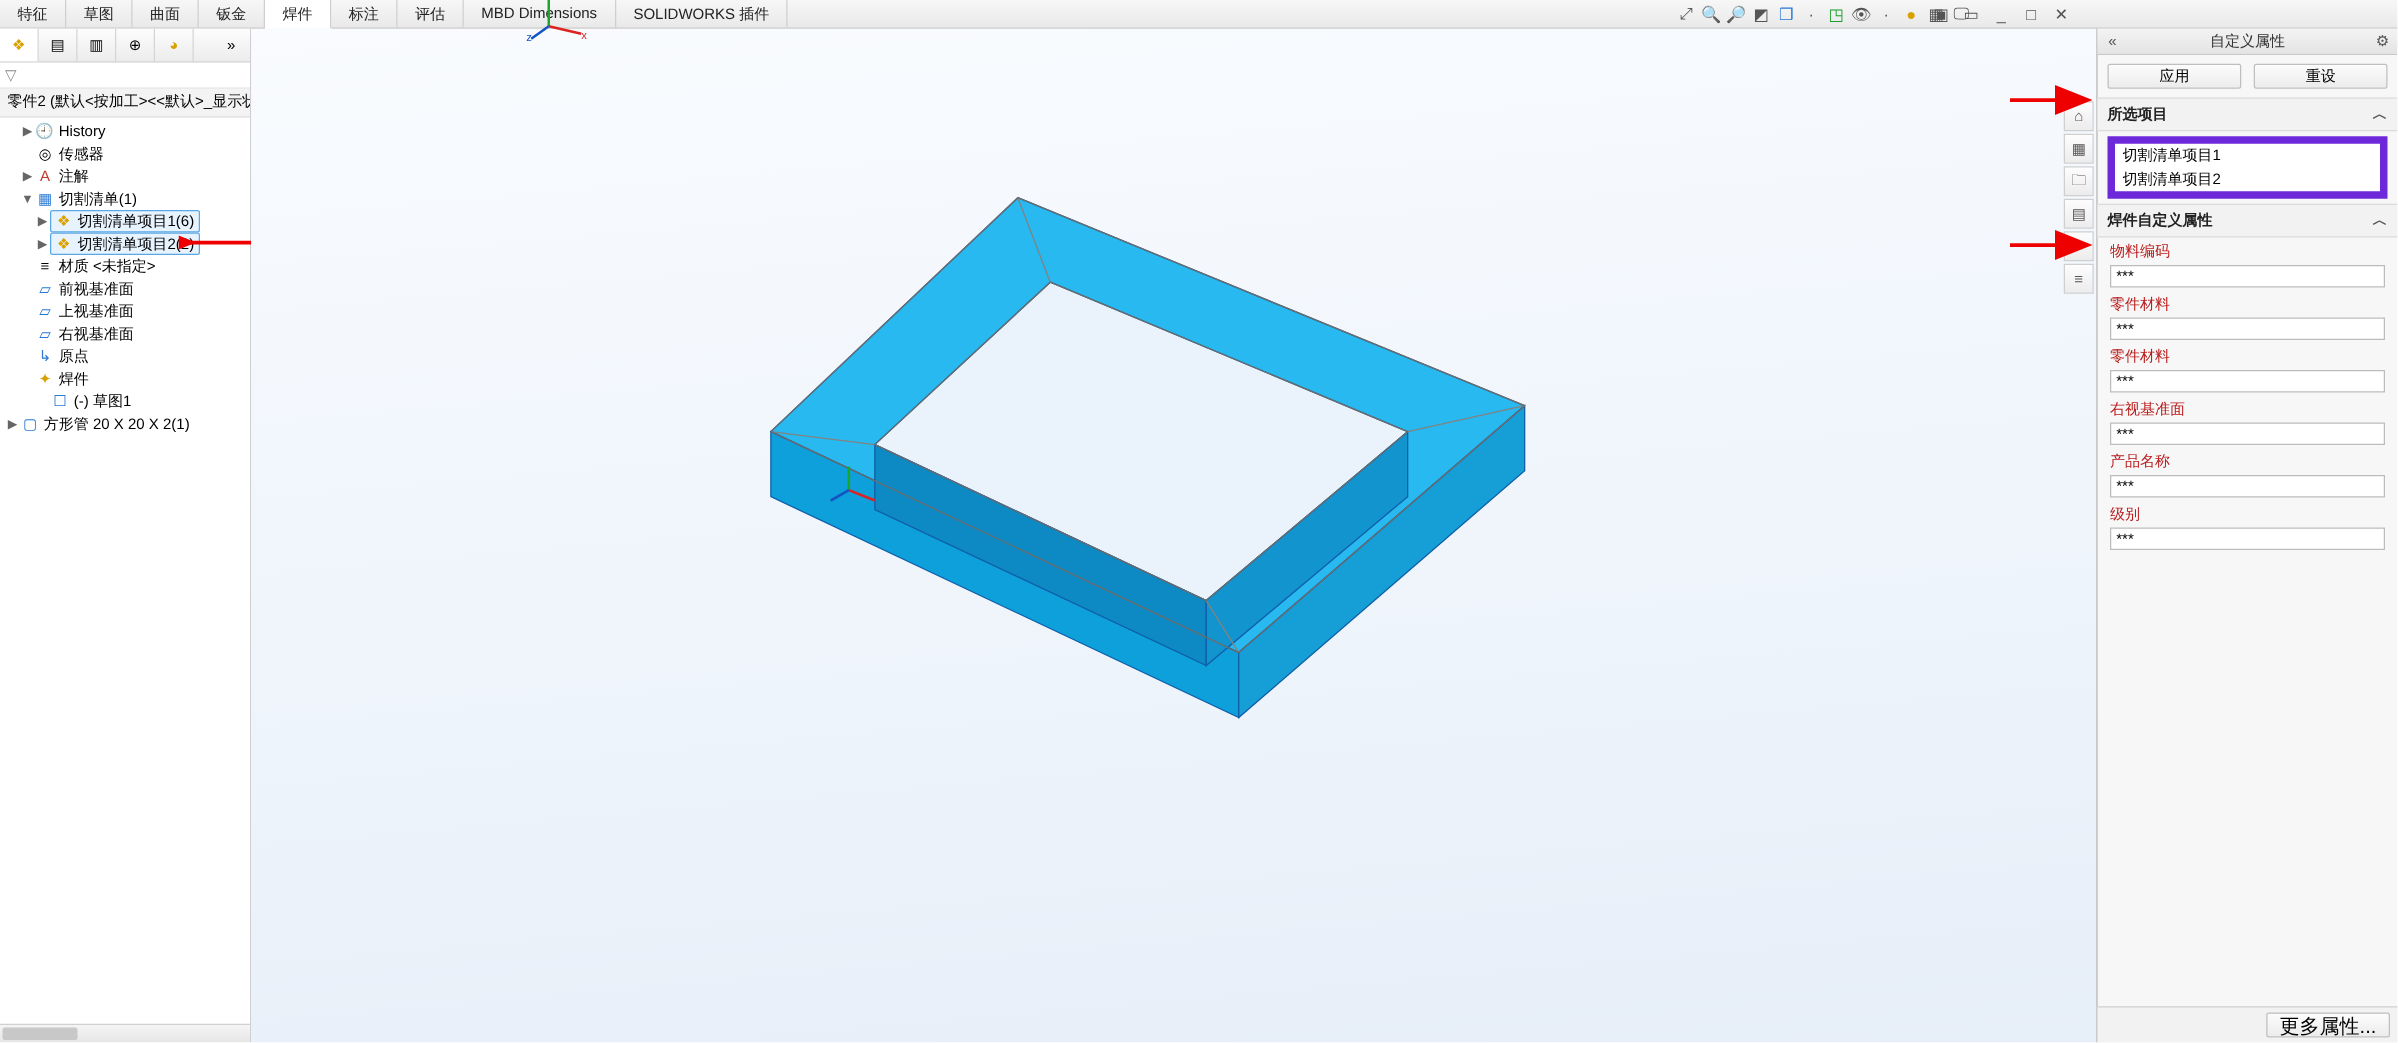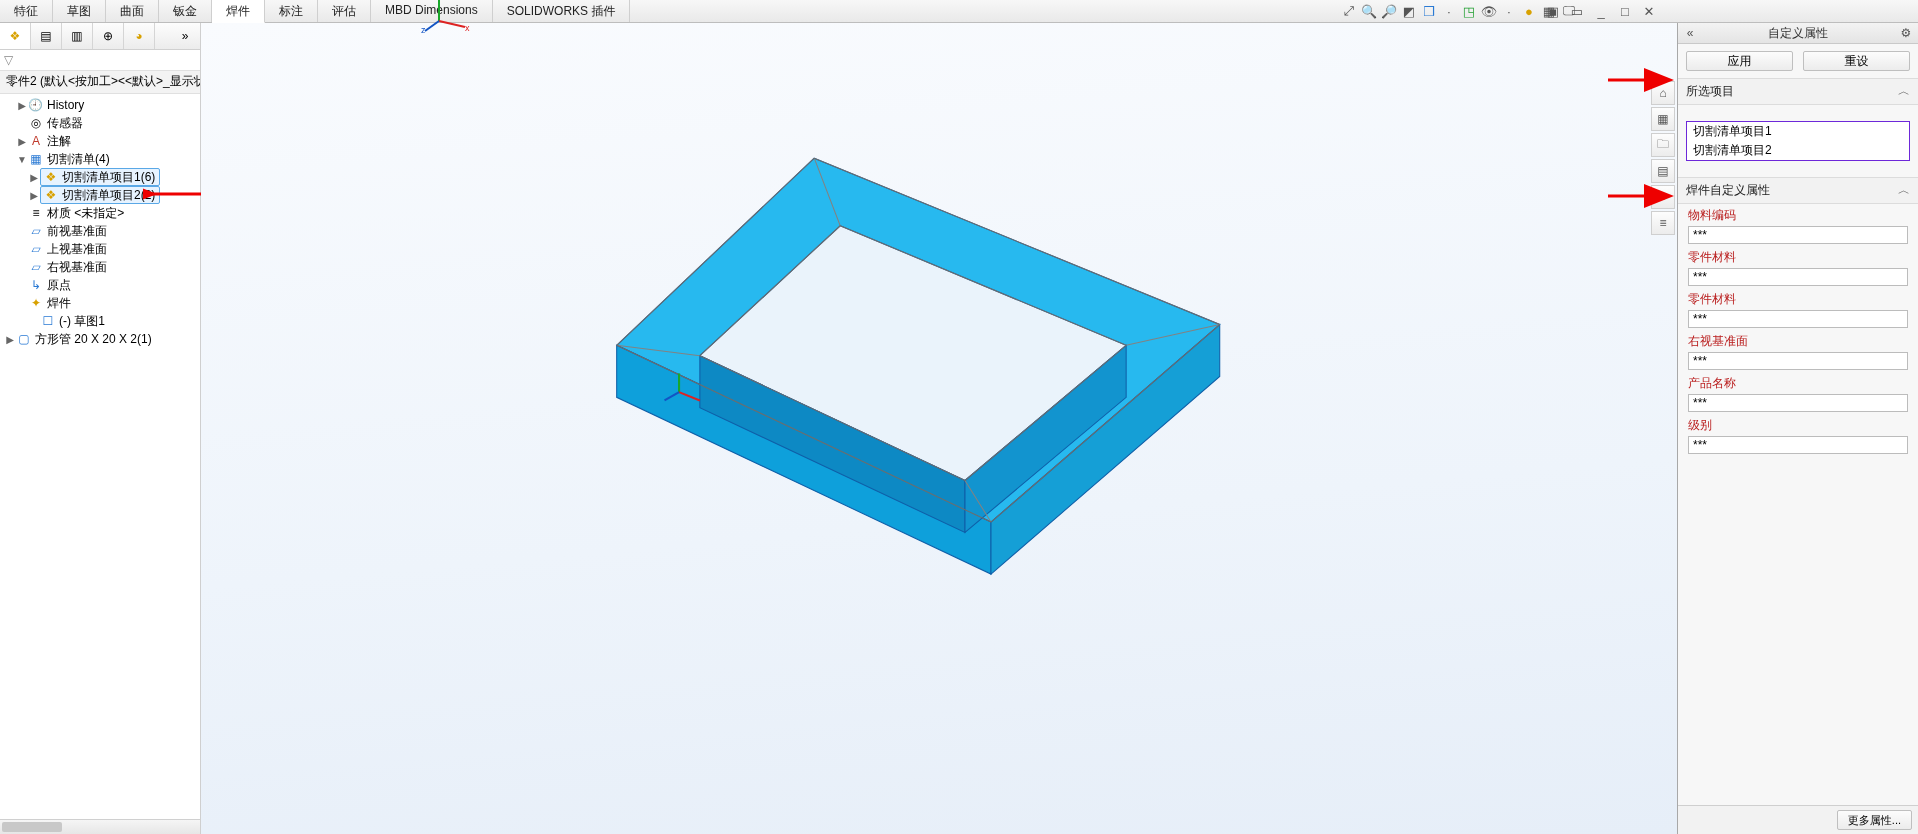--- a/index.html
+++ b/index.html
@@ -35,29 +35,29 @@
 .vp-side-tabs{position:absolute;right:2px;top:58px;display:flex;flex-direction:column;gap:2px}
 .vp-side-tabs .t{width:22px;height:22px;border:1px solid #cfcfcf;background:linear-gradient(#fdfdfd,#ececec);display:flex;align-items:center;justify-content:center;font-size:12px;color:#555}
 
 .right{width:240px;border-left:1px solid #a8a8a8;display:flex;flex-direction:column;background:#f7f7f7}
 .right-hdr{height:20px;background:linear-gradient(#f3f3f3,#e4e4e4);border-bottom:1px solid #c9c9c9;display:flex;align-items:center;position:relative}
 .right-hdr .chev{width:24px;text-align:center;color:#555}
 .right-hdr .ttl{flex:1;text-align:center;font-weight:400;color:#333}
 .right-hdr .gear{width:24px;text-align:center;color:#555}
 .btn-row{height:22px;display:flex;gap:10px;align-items:center;justify-content:center;padding:6px 8px}
 .btn-row button{flex:1;height:20px;border:1px solid #bfbfbf;background:linear-gradient(#fcfcfc,#ececec);font-size:12px;border-radius:2px}
-.sect-hdr{display:flex;align-items:flex-end;justify-content:space-between;padding:4px 8px;font-weight:400;color:#222;border-top:1px solid #dcdcdc;border-bottom:1px solid #dcdcdc;background:#f2f2f2}
+.sect-hdr{display:flex;align-items:flex-end;justify-content:space-between;padding:4px 8px;font-weight:700;color:#222;border-top:1px solid #dcdcdc;border-bottom:1px solid #dcdcdc;background:#f2f2f2}
 .sect-hdr .caret{color:#555}
-.listbox{margin:16px 8px;background:#fff;border:1px solid #6d28d9;min-height:32px}
+.listbox{margin:4px 8px;background:#fff;border:6px solid #6d28d9;min-height:32px}
 .listbox .li{padding:1px 6px}
 .prop{padding:3px 10px 2px}
 .prop .lbl{color:#b91c1c;margin-bottom:2px}
 .prop input{width:100%;height:18px;border:1px solid #bcbcbc;background:#fff;font-size:12px;padding:0 4px;box-sizing:border-box}
 .right-foot{margin-top:auto;height:28px;border-top:1px solid #cfcfcf;display:flex;justify-content:flex-end;align-items:center;padding:0 6px;background:#f2f2f2}
-.right-foot button{height:20px;padding:0 10px;border:1px solid #bfbfbf;background:linear-gradient(#fcfcfc,#ececec);font-size:11px;border-radius:2px}
+.right-foot button{height:20px;padding:0 10px;border:1px solid #bfbfbf;background:linear-gradient(#fcfcfc,#ececec);font-size:16px;border-radius:2px}
 .ico-yellow{color:#d8a100}
 .ico-blue{color:#2a7ad4}
 .ico-green{color:#1e9e2e}
 .triad{position:absolute;left:220px;bottom:40px}
 </style>
 </head>
 <body>
 
 <div class="cmd-tabs">
   <div class="cmd-tab">特征</div>
@@ -133,21 +133,21 @@
           <span>传感器</span>
         </div>
       <div class="node ind1">
           <span class="tw">▶</span>
           <span class="ic" style="color:#c0392b">A</span>
           <span>注解</span>
         </div>
       <div class="node ind1">
           <span class="tw">▼</span>
           <span class="ic ico-blue">▦</span>
-          <span>切割清单(4)</span>
+          <span>切割清单(1)</span>
         </div>
       <div class="node ind2">
           <span class="tw">▶</span>
           <span class="node boxed" style="padding-left:2px;height:16px">
             <span class="ic ico-yellow">❖</span>
             <span>切割清单项目1(6)</span>
           </span>
         </div>
       <div class="node ind2">
           <span class="tw">▶</span>

